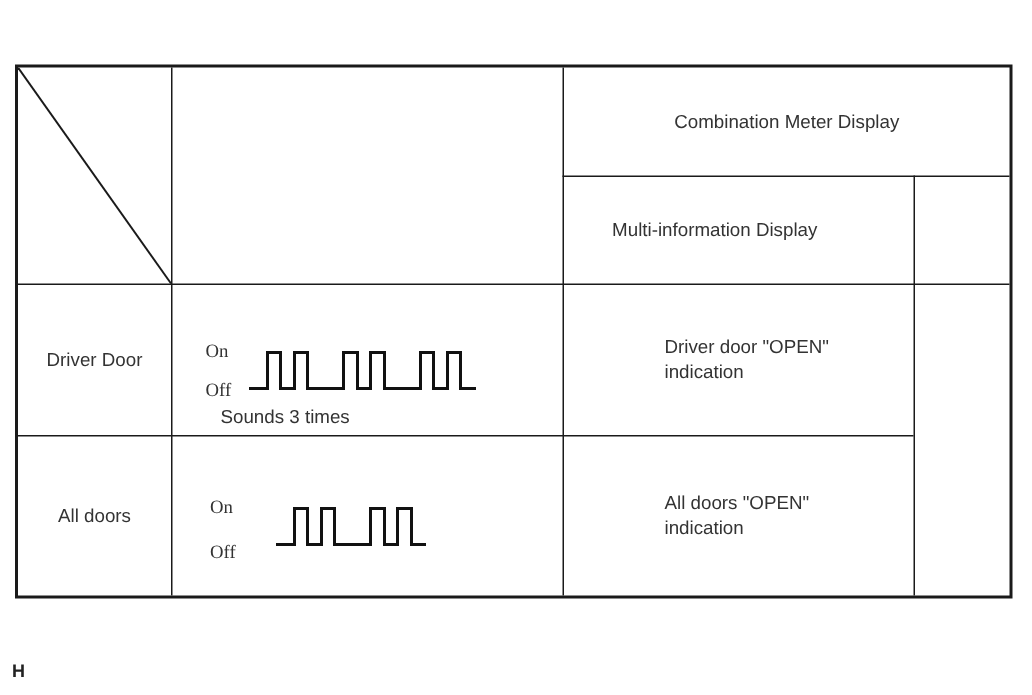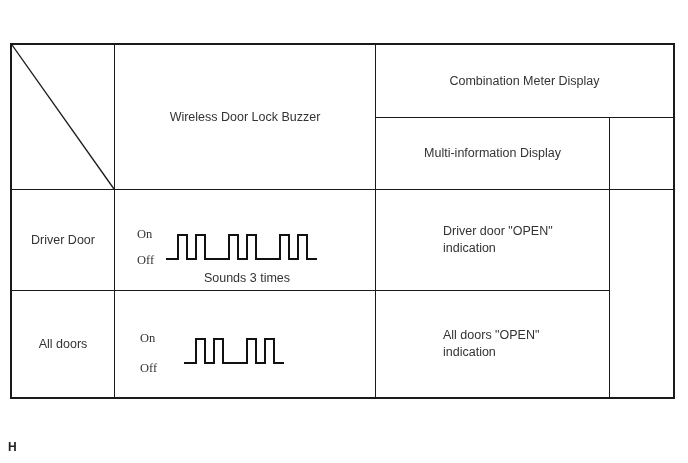--- a/index.html
+++ b/index.html
@@ -10,42 +10,41 @@
   .vline,.hline{position:absolute;background:#1a1a1a;}
   .vline{width:1px;}
   .hline{height:1px;}
   .cell{position:absolute;display:flex;align-items:center;justify-content:center;
         font-size:12.5px;line-height:1.35;text-align:center;}
   .cell.left{justify-content:flex-start;text-align:left;}
   .pre{white-space:pre-line;}
   .diag{position:absolute;left:0;top:0;}
   .wf-label{position:absolute;font-size:12.5px;font-family:Liberation Serif, serif;}
   .wf-svg{position:absolute;}
-  .wf-caption{position:absolute;font-size:12.5px;text-align:center;}
+  .wf-caption{position:absolute;font-size:12.5px;}
   .marker{position:absolute;left:8px;top:440px;font-size:12px;font-weight:bold;color:#222;}
 </style>
 </head>
 <body>
 
 <div class="tbl">
 
   <div class="vline" style="left:102px;top:0;height:352px;"></div>
   <div class="vline" style="left:363px;top:0;height:352px;"></div>
   <div class="vline" style="left:597px;top:72px;height:280px;"></div>
   <div class="hline" style="left:363px;top:72px;width:298px;"></div>
   <div class="hline" style="left:0;top:144px;width:661px;"></div>
   <div class="hline" style="left:0;top:245px;width:597px;"></div>
 
   <svg class="diag" width="103" height="145" viewBox="0 0 103 145">
     <line x1="0" y1="0" x2="102" y2="144" stroke="#1a1a1a" stroke-width="1.3"></line>
   </svg>
 
-  <div class="cell" style="left:103px;top:0;width:260px;height:144px;">Wireless Door Lock Buzzer</div>
   <div class="cell" style="left:364px;top:0;width:297px;height:72px;">Combination Meter Display</div>
-  <div class="cell" style="left:364px;top:73px;width:233px;height:71px;">Multi-information Display</div>
+  <div class="cell" style="left:348px;top:73px;width:233px;height:71px;">Multi-information Display</div>
 
   <div class="cell" style="left:0;top:246px;width:102px;height:106px;">All doors</div>
   <div class="cell" style="left:0;top:145px;width:102px;height:100px;">Driver Door</div>
 
   <div class="wf-label" style="left:125px;top:182px;">On</div>
   <div class="wf-label" style="left:125px;top:208px;">Off</div>
   <svg class="wf-svg" style="left:154px;top:187px;" height="32" width="153" viewBox="0 0 153 32">
       <polyline points="0,27 12,27 12,3 21,3 21,27 30,27 30,3 39,3 39,27 63,27 63,3 72,3 72,27 81,27 81,3 90,3 90,27 114,27 114,3 123,3 123,27 132,27 132,3 141,3 141,27 151,27" fill="none" stroke="#111111" stroke-width="2" shape-rendering="crispEdges"></polyline>
     </svg>
   <div class="wf-caption" style="left:135px;top:226px;width:200px;">Sounds 3 times</div>

